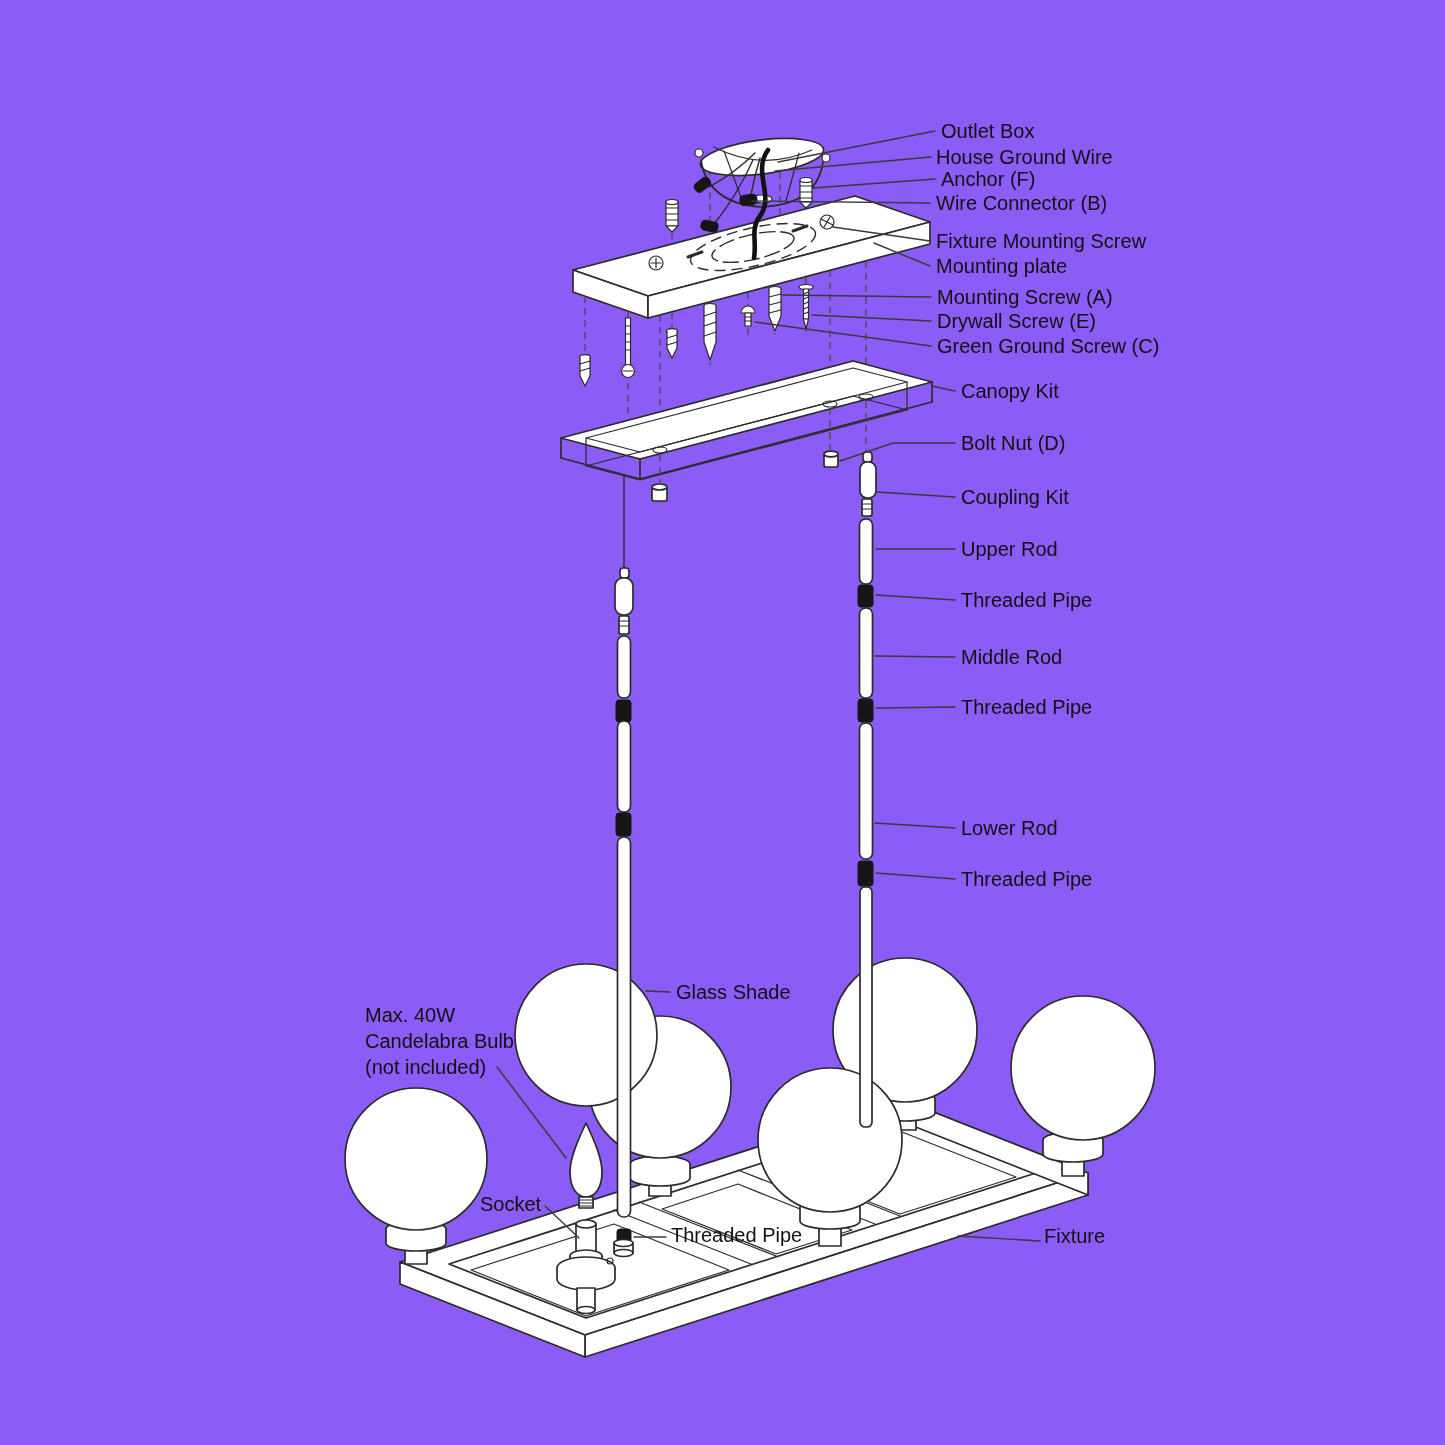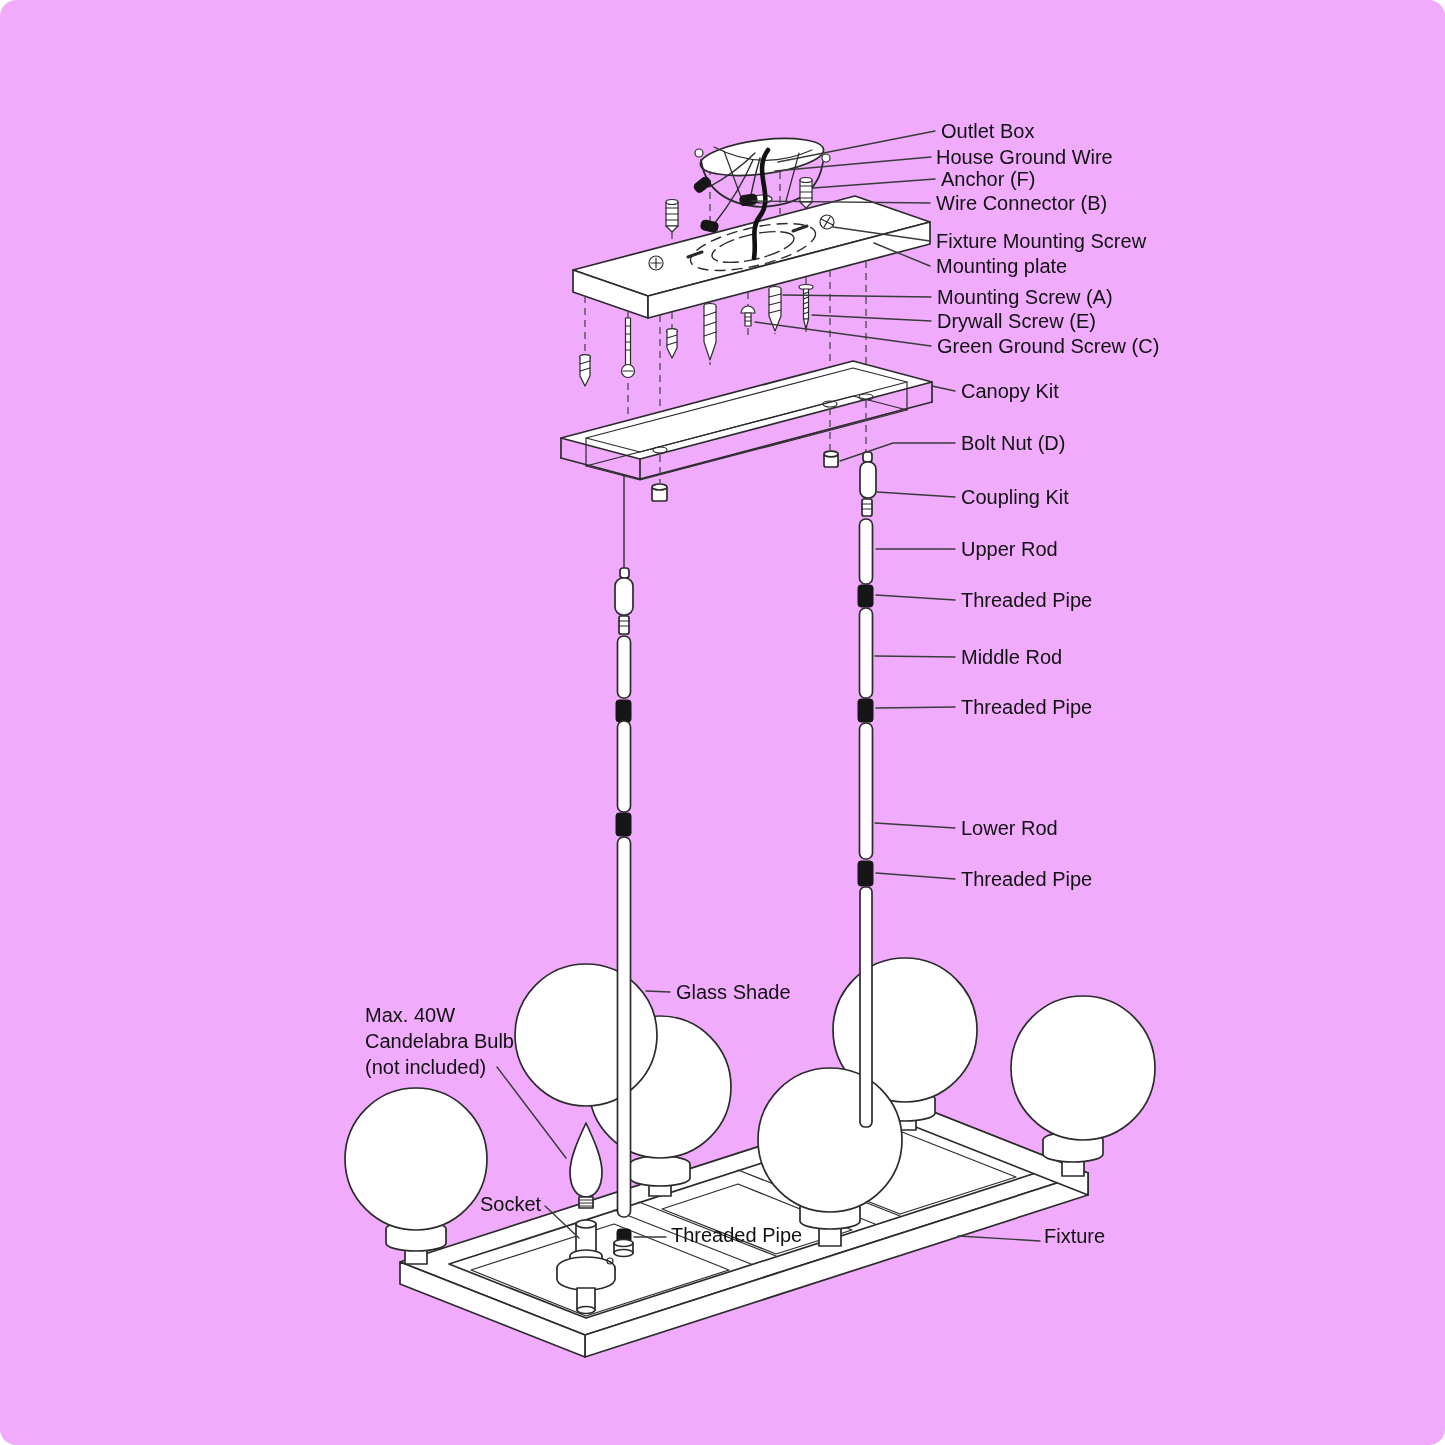--- a/index.html
+++ b/index.html
@@ -1,17 +1,17 @@
 <!DOCTYPE html>
 <html><head>
 <meta charset="utf-8">
 <style>
   html,body{margin:0;padding:0;background:#ffffff;}
-  #stage{position:relative;width:1445px;height:1445px;background:#f0abfc;overflow:hidden;
-         font-family:"Liberation Sans", sans-serif;border-radius:16px;}
+  #stage{position:relative;width:1445px;height:1445px;background:#8b5cf6;overflow:hidden;
+         font-family:"Liberation Sans", sans-serif;}
   svg{display:block;}
   .ln{fill:none;stroke:#2b2b2b;stroke-width:1.7;stroke-linecap:round;stroke-linejoin:round;}
   .thin{fill:none;stroke:#2b2b2b;stroke-width:1.2;stroke-linecap:round;stroke-linejoin:round;}
   .fw{fill:#ffffff;stroke:#2b2b2b;stroke-width:1.7;stroke-linejoin:round;}
   .fwt{fill:#ffffff;stroke:#2b2b2b;stroke-width:1.2;stroke-linejoin:round;}
   .blk{fill:#161616;stroke:#161616;stroke-width:1;}
   .dash{fill:none;stroke:#4a4a4a;stroke-width:1.3;stroke-dasharray:7 5;}
   .dashdot{fill:none;stroke:#2b2b2b;stroke-width:1.4;stroke-dasharray:11 6;}
   .ldr{fill:none;stroke:#3a3a3a;stroke-width:1.4;stroke-linecap:round;}
   .wire{fill:none;stroke:#111111;stroke-width:4.6;stroke-linecap:round;}

